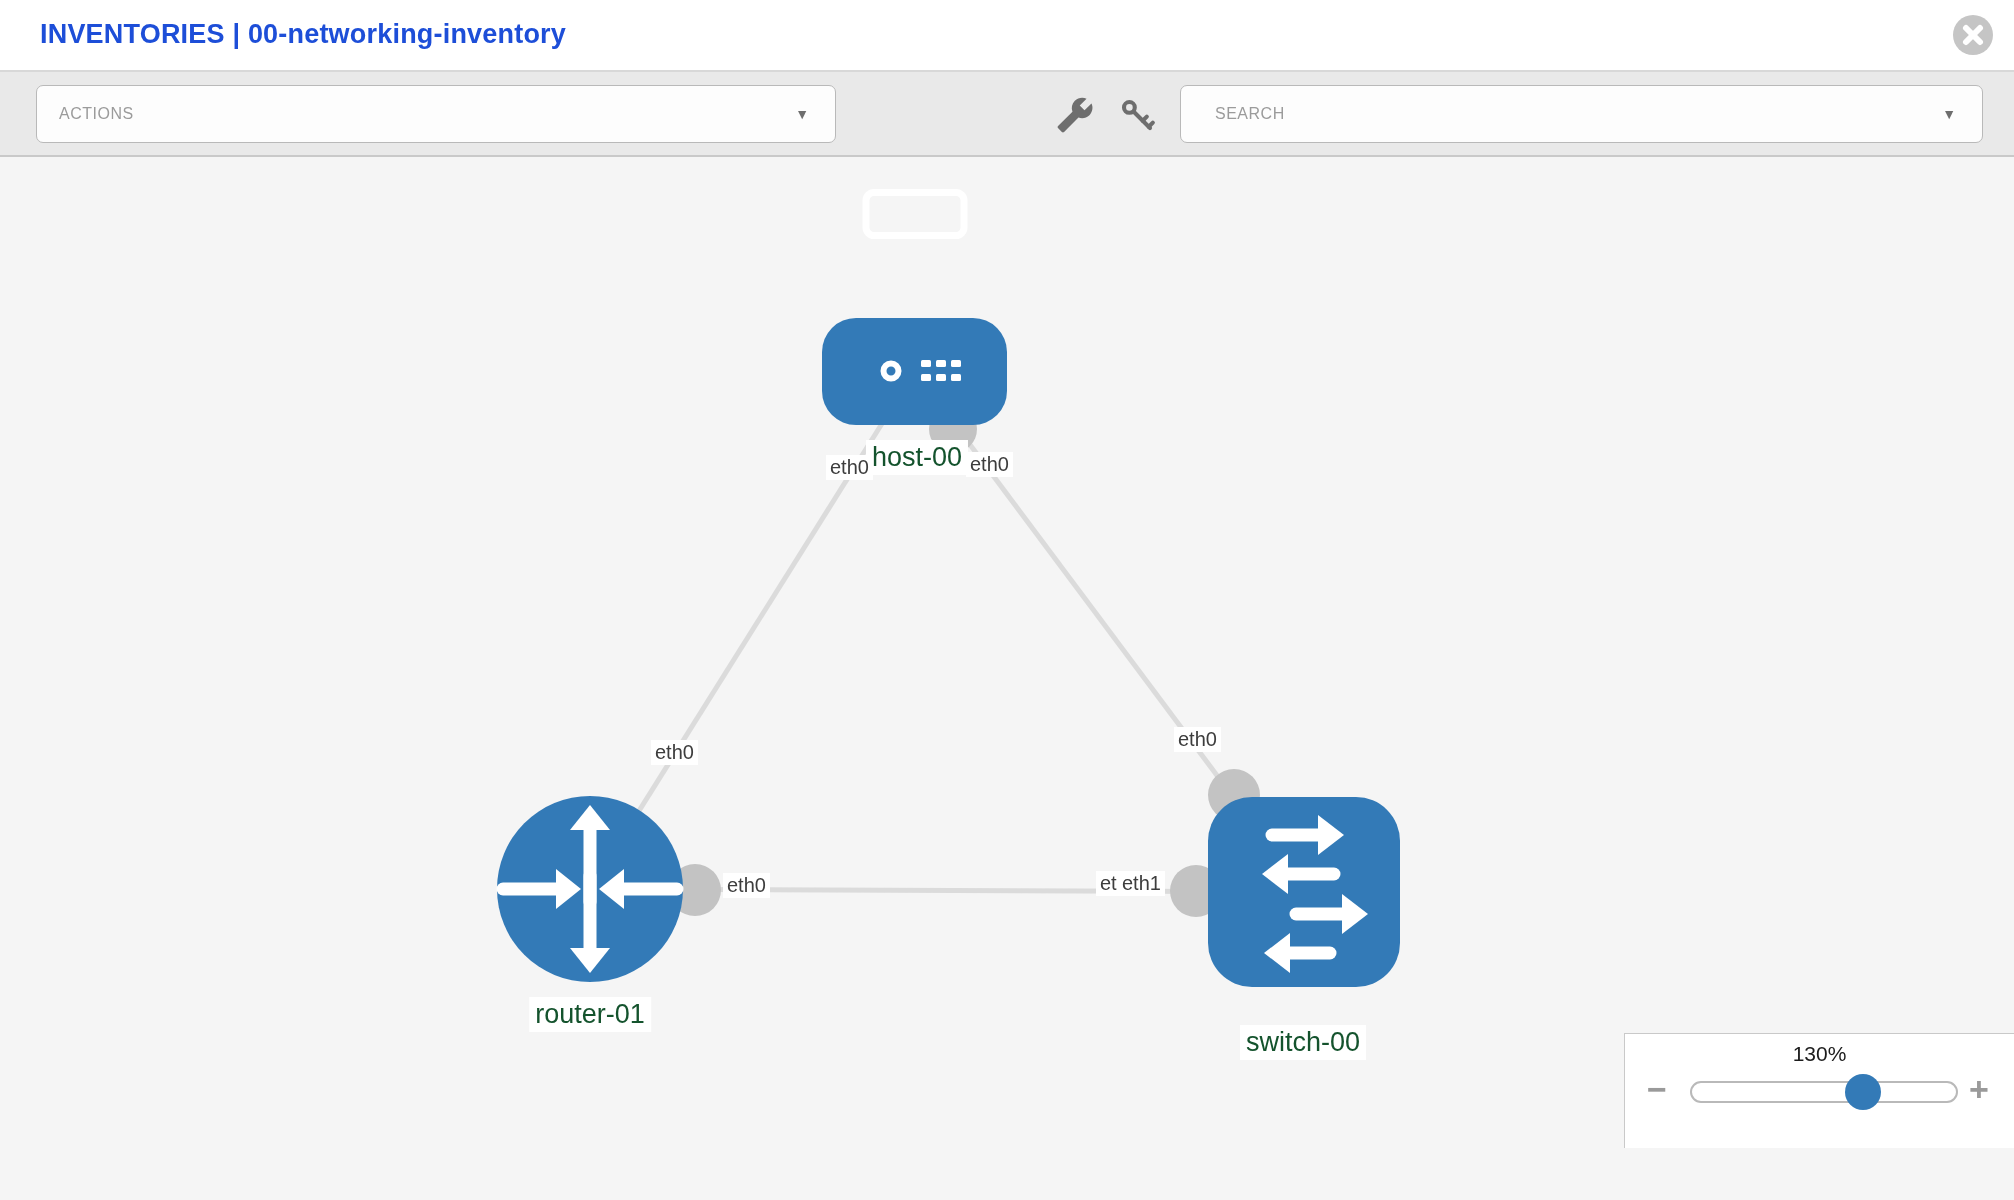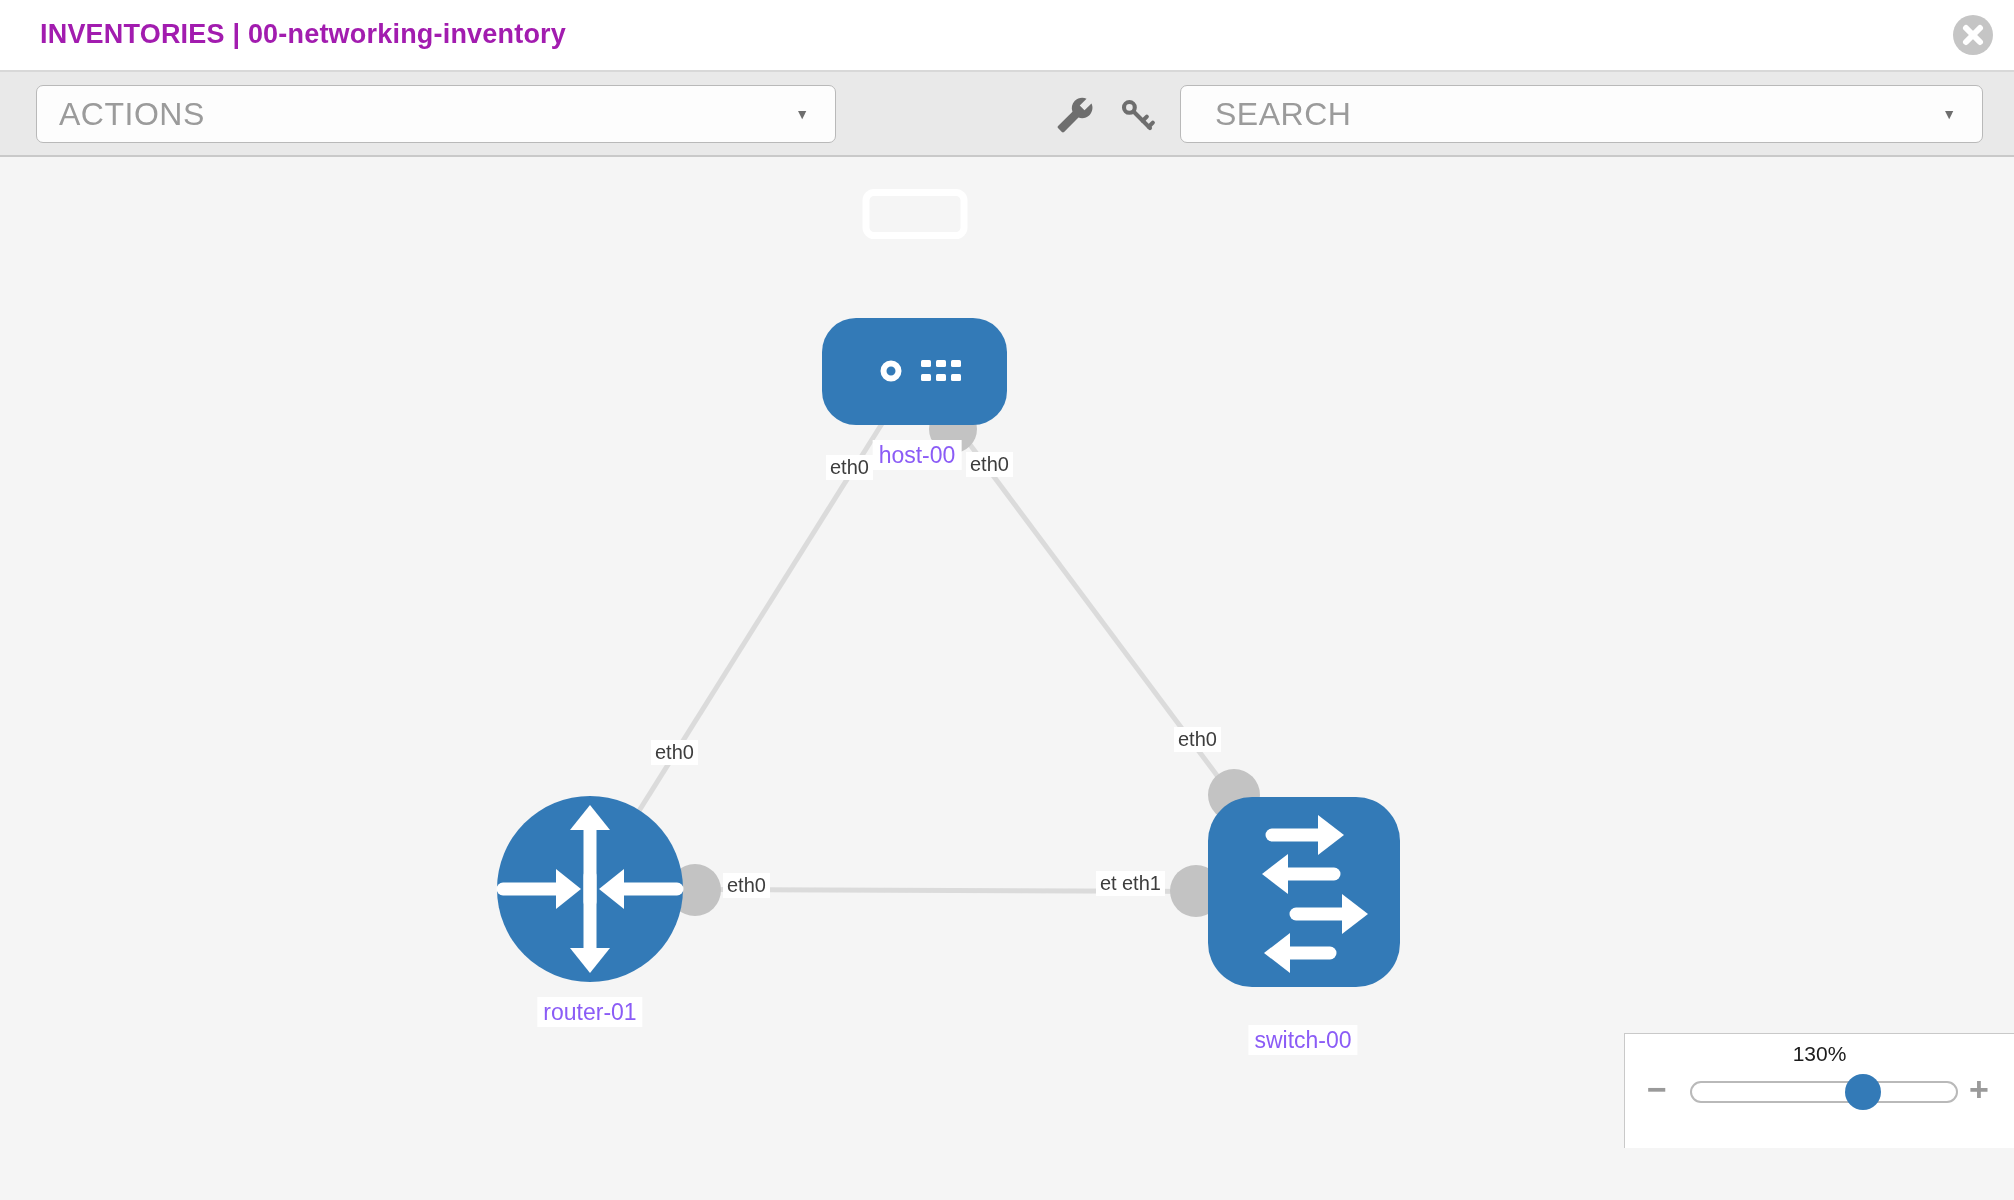--- a/index.html
+++ b/index.html
@@ -1,40 +1,40 @@
 <!DOCTYPE html>
 <html><head>
 <meta charset="utf-8">
 <style>
   * { margin:0; padding:0; box-sizing:border-box; }
   html,body { width:2014px; height:1200px; font-family:"Liberation Sans", sans-serif; background:#ffffff; overflow:hidden; }
   #stage { position:relative; width:2014px; height:1200px; }
 
   
   .header { position:absolute; left:0; top:0; width:2014px; height:72px; background:#ffffff; border-bottom:2px solid #d8d8d8; }
-  .header-title { position:absolute; left:40px; top:19px; font-size:27px; font-weight:700; color:#a21caf; letter-spacing:0.2px; }
+  .header-title { position:absolute; left:40px; top:19px; font-size:27px; font-weight:700; color:#1d4ed8; letter-spacing:0.2px; }
   .close-btn { position:absolute; left:1952px; top:14px; width:42px; height:42px; cursor:pointer; }
 
   
   .toolbar { position:absolute; left:0; top:72px; width:2014px; height:85px; background:#e9e9e9; border-bottom:2px solid #c9c9c9; }
   .combo { position:absolute; top:13px; height:58px; background:#fdfdfd; border:1px solid #b9b9b9; border-radius:7px; display:flex; align-items:center; cursor:pointer; }
   .combo-actions { left:36px;  width:800px; }
   .combo-search  { left:1180px; width:803px;padding-left:12px; }
-  .combo-label { margin-left:22px; font-size:32px; color:#9b9b9b; letter-spacing:0.5px; flex:1; }
+  .combo-label { margin-left:22px; font-size:16px; color:#9b9b9b; letter-spacing:0.5px; flex:1; }
   .combo-caret { margin-right:26px; font-size:14px; color:#6e6e6e; }
   .tool-icon { position:absolute; top:24px; width:38px; height:38px; cursor:pointer; }
   .tool-icon.wrench { left:1056px; }
   .tool-icon.key    { left:1118px; }
 
   
   .canvas { position:absolute; left:0; top:157px; width:2014px; height:1043px; background:#f5f5f5; }
   svg.topology { position:absolute; left:0; top:157px; width:2014px; height:1043px; }
 
   
-  .node-label { position:absolute; background:#ffffff; color:#8b5cf6; font-size:23px; padding:2px 6px; line-height:1.15; white-space:nowrap; transform:translateX(-50%);text-align:right; }
+  .node-label { position:absolute; background:#ffffff; color:#14532d; font-size:27px; padding:2px 6px; line-height:1.15; white-space:nowrap; transform:translateX(-50%);text-align:right; }
   .if-label   { position:absolute; background:#ffffff; color:#3d3d3d; font-size:20px; padding:1px 4px; line-height:1.15; white-space:nowrap;text-align:right; }
 
   
   .zoom-panel { position:absolute; left:1624px; top:1033px; width:390px; height:115px; background:#ffffff; border:1px solid #c9c9c9; border-right:none; border-bottom:none; }
   .zoom-level { position:absolute; left:0; top:8px; width:100%; text-align:center; font-size:21px; color:#1c1c1c; }
   .zoom-minus, .zoom-plus { position:absolute; top:38px; font-size:34px; font-weight:700; color:#9a9a9a; cursor:pointer; line-height:1; }
   .zoom-minus { left:22px; }
   .zoom-plus  { left:344px; }
   .zoom-track { position:absolute; left:65px; top:47px; width:268px; height:22px; background:#ffffff; border:2px solid #b9b9b9; border-radius:12px; cursor:pointer; }
   .zoom-thumb { position:absolute; left:220px; top:40px; width:36px; height:36px; border-radius:50%; background:#337ab7; cursor:grab; }

